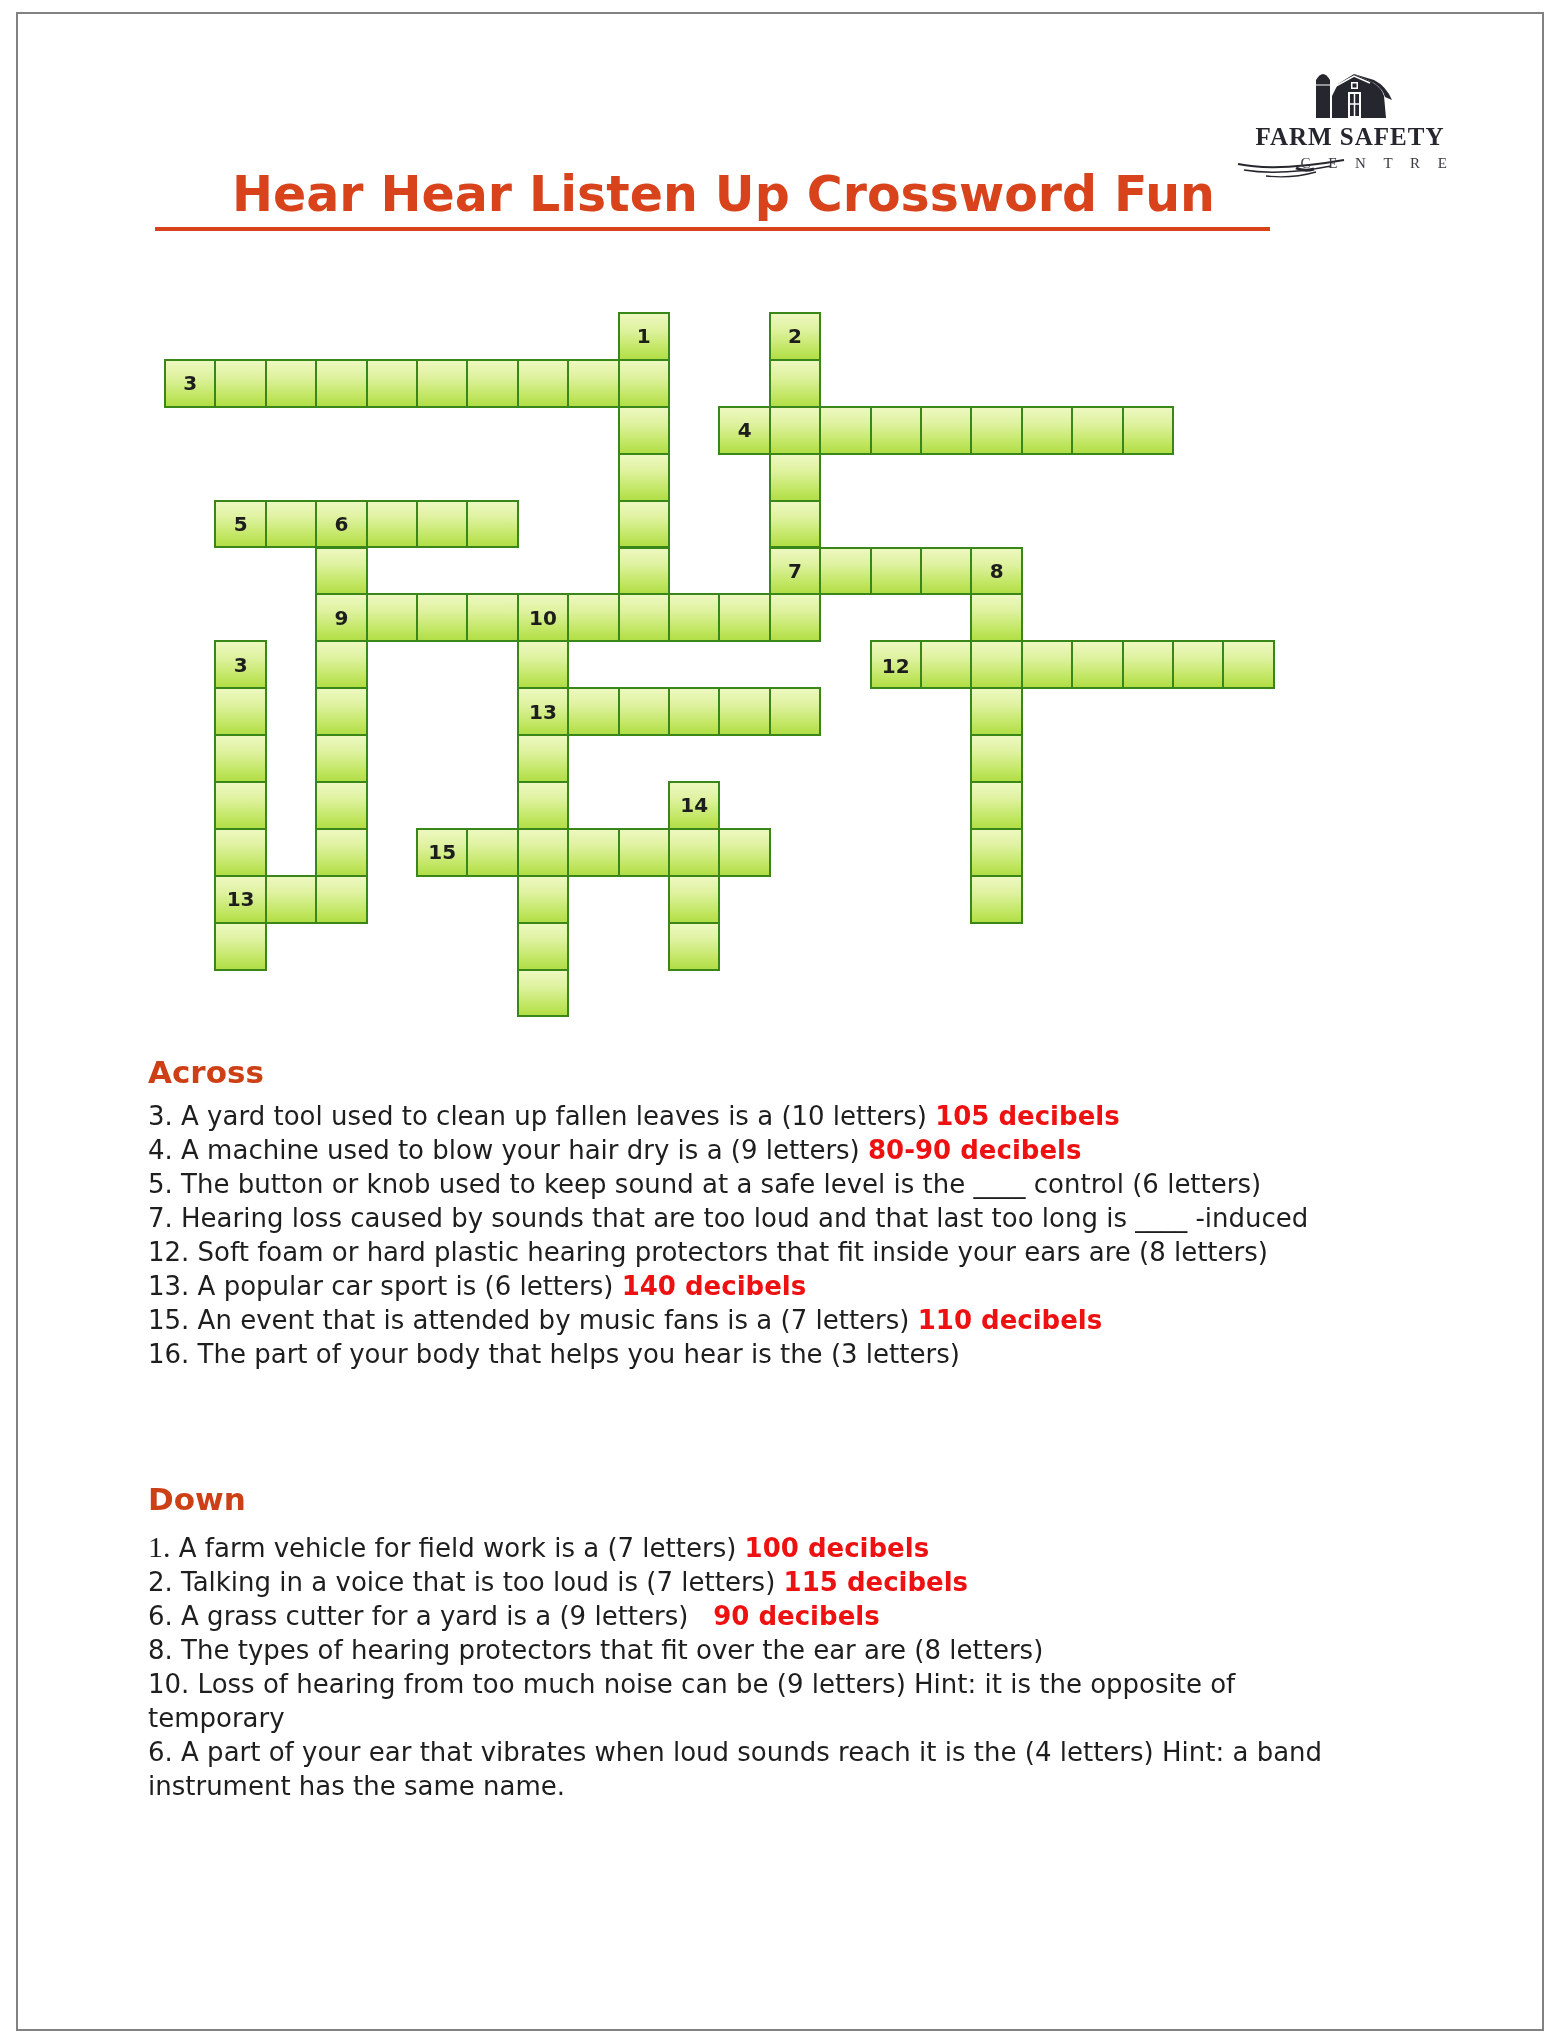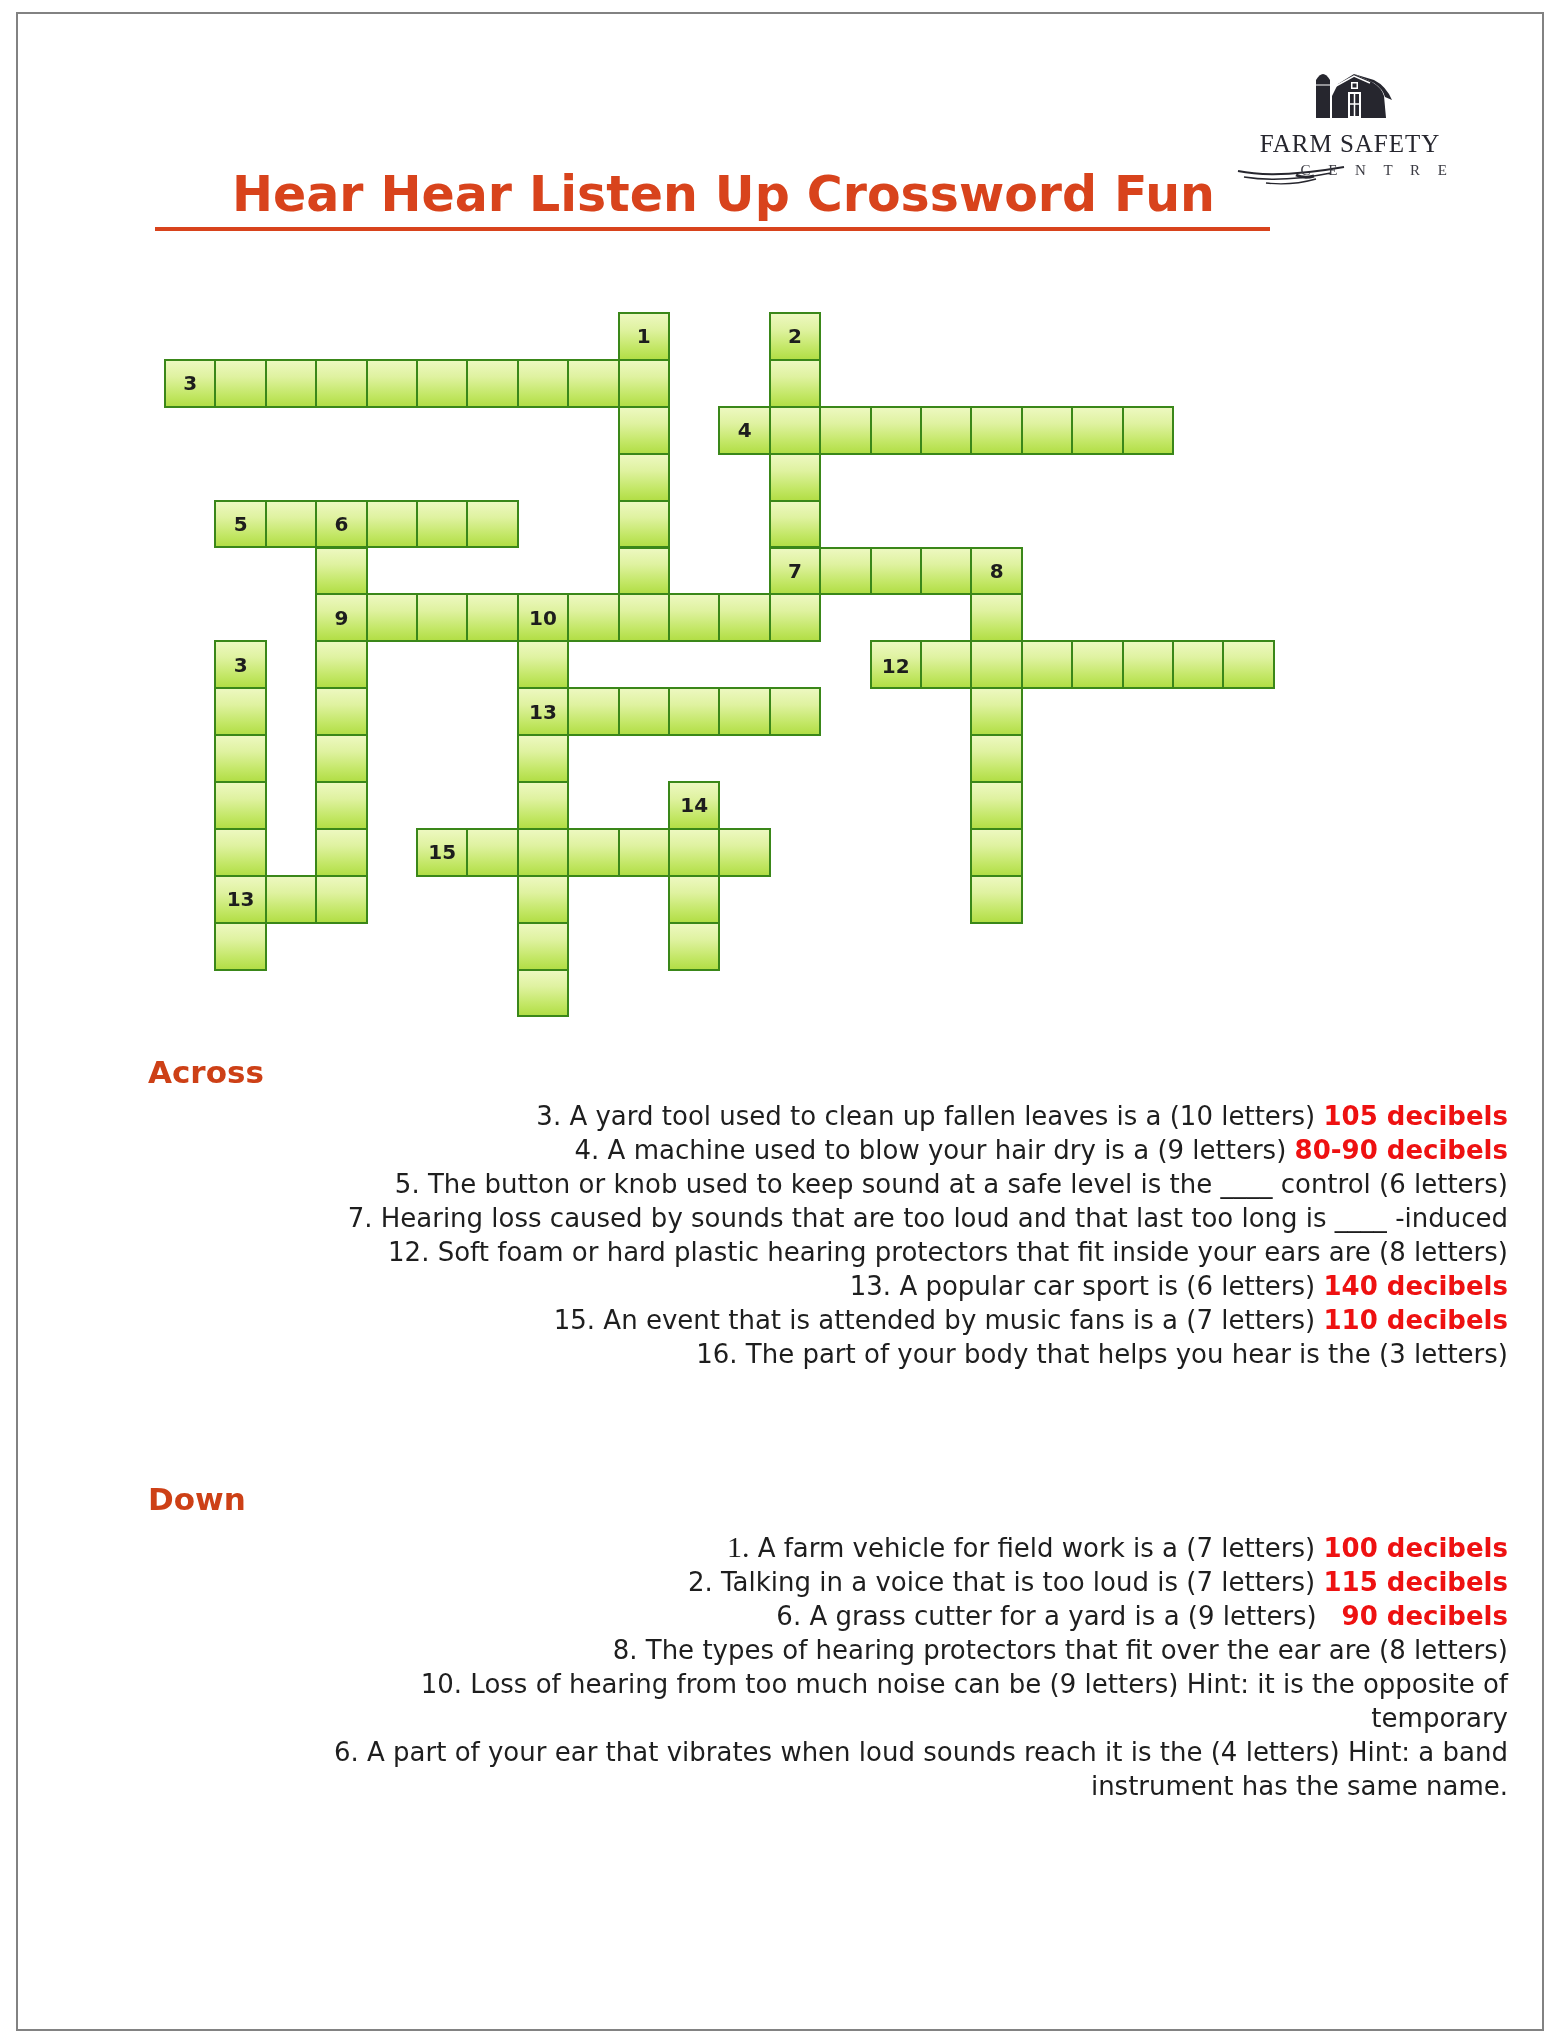--- a/index.html
+++ b/index.html
@@ -13,22 +13,22 @@
   #page-border{
     position:absolute;left:16px;top:12px;right:16px;bottom:12px;
     border:2px solid #828282;
     pointer-events:none;
   }
   
   #logo{position:absolute;left:1240px;top:64px;width:220px;text-align:center;}
   #logo .barn{display:block;margin:0 auto;}
   #logo .farm-safety{
     font-family:"Liberation Serif","DejaVu Serif",serif;
-    font-weight:normal;font-size:25px;letter-spacing:1px;color:#26262e;
-    line-height:26px;white-space:pre;margin-top:7px;
+    font-weight:bold;font-size:25px;letter-spacing:1px;color:#26262e;
+    line-height:26px;white-space:pre;
   }
   #logo .centre-row{position:relative;height:26px;margin-top:2px;}
   #logo .centre{
     position:absolute;right:6px;top:3px;
     font-family:"Liberation Serif","DejaVu Serif",serif;
     font-size:15px;letter-spacing:7px;color:#3a3a42;white-space:pre;
   }
   #logo .swoosh{position:absolute;left:-4px;top:2px;}
   
   #title-underline{
@@ -52,21 +52,21 @@
     position:absolute;
     display:flex;align-items:center;justify-content:center;
     font-size:20px;font-weight:bold;color:#1d1d1d;
     pointer-events:none;
   }
   
   .section-heading{
     position:absolute;left:148px;
     font-size:31px;font-weight:bold;color:#cd4016;
   }
-  .clue-block{position:absolute;left:148px;width:1360px;text-align:right;}
+  .clue-block{position:absolute;left:148px;width:1360px;}
   .clue-line{
     font-size:26px;line-height:34px;color:#1e1e1e;white-space:pre;
   }
   .red-note{color:#ee1111;font-weight:bold;}
   .serif-num{
     font-family:"Liberation Serif","DejaVu Serif",serif;
     font-size:30px;
   }
 </style>
 </head>

